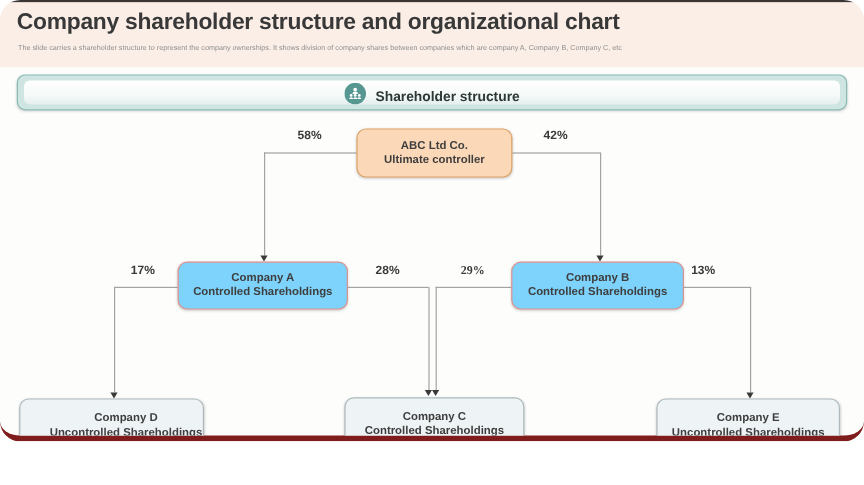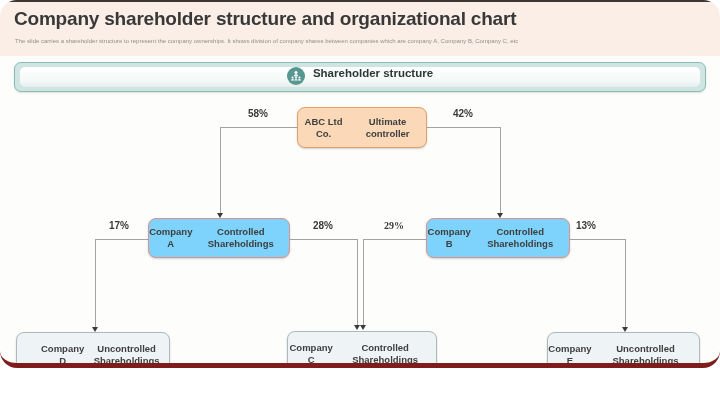--- a/index.html
+++ b/index.html
@@ -4,24 +4,24 @@
 <style>
   * { margin:0; padding:0; box-sizing:border-box; }
   html,body { background:#ffffff; }
   body { font-family:"Liberation Sans", sans-serif; }
   .slide { position:relative; width:720px; height:368px; background:#fdfdfc; overflow:hidden; border-bottom:5px solid #7f1d1d;border-radius:17px; }
   .top-line { position:absolute; left:0; top:0; width:720px; height:2px; background:#3c3634; }
   .title-band { position:absolute; left:0; top:2px; width:720px; height:54px; background:#fbeee7; }
   .title { position:absolute; left:14px; top:8px; font-size:19px; font-weight:bold; color:#383838; letter-spacing:-0.2px; white-space:nowrap; }
   .subtitle { position:absolute; left:15px; top:38px; font-size:6px; color:#8f8f8f; white-space:nowrap; }
   .banner { position:absolute; left:14px; top:62px; width:692px; height:30px; background:#cfe5e2; border:1px solid #89bab4; border-radius:7px; box-shadow:0 1px 2px rgba(0,0,0,.12); }
-  .banner-inner { position:absolute; left:5px; top:4px; right:5px; bottom:4px; background:linear-gradient(180deg,#ffffff 0%,#f4f9f8 65%,#e4efee 100%); border-radius:5px; display:flex; align-items:flex-start; justify-content:center; gap:8px; }
+  .banner-inner { position:absolute; left:5px; top:4px; right:5px; bottom:4px; background:linear-gradient(180deg,#ffffff 0%,#f4f9f8 65%,#e4efee 100%); border-radius:5px; display:flex; align-items:flex-end; justify-content:center; gap:8px; }
   .banner-label { font-size:11.5px; font-weight:bold; color:#2c3836; }
   .icon-circle { width:18px; height:18px; display:inline-flex; }
-  .node { position:absolute; display:flex; flex-direction:row; align-items:center; justify-content:center; text-align:center; font-weight:bold; color:#3e3e3e; border-radius:8px; box-shadow:0 1px 2px rgba(0,0,0,.18); font-size:9.5px; line-height:12px; }
+  .node { position:absolute; display:flex; flex-direction:column; align-items:center; justify-content:center; text-align:center; font-weight:bold; color:#3e3e3e; border-radius:8px; box-shadow:0 1px 2px rgba(0,0,0,.18); font-size:9.5px; line-height:12px; }
   .node.root { background:#fbd9b8; border:1.5px solid #dfa267; }
   .node.controlled { background:#7dd3fc; border:1.5px solid #dc928d; }
   .node.uncontrolled { background:#eef3f5; border:1.5px solid #adb9bd; }
   .line { position:absolute; background:#a3a3a3; }
   .arrow { position:absolute; width:0; height:0; border-left:3.5px solid transparent; border-right:3.5px solid transparent; border-top:5.5px solid #3a3a3a; }
   .pct { position:absolute; width:40px; text-align:center; font-size:10px; font-weight:bold; color:#3a3a3a; }
   .footer-note { position:absolute; left:0; top:389px; width:720px; text-align:center; font-size:6px; color:#9a9a9a; }
   .page-number { position:absolute; right:14px; top:389px; font-size:6px; color:#8a8a8a; }
 </style>
 </head>

